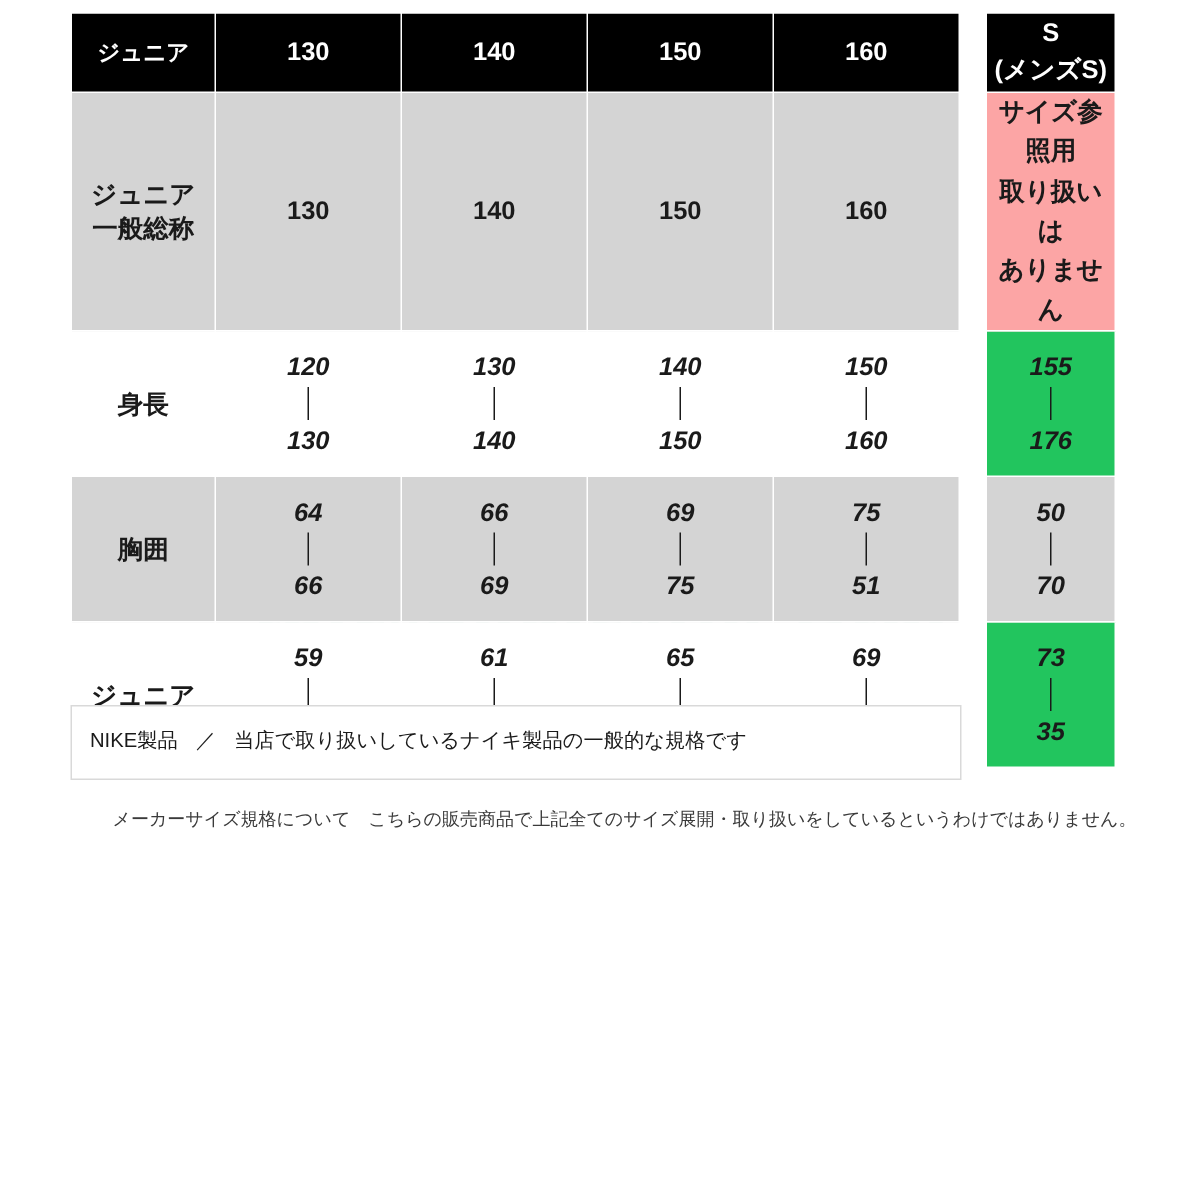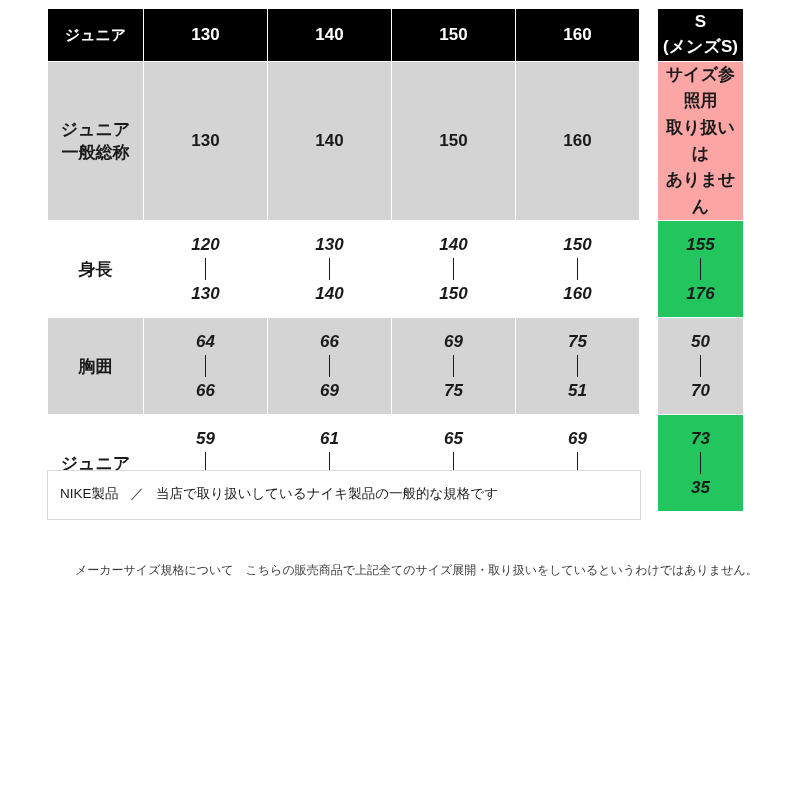--- a/index.html
+++ b/index.html
@@ -128,21 +128,20 @@
   }
   .footer-text .sep { padding: 0 12px; }
   .fine-print {
     position: absolute;
     left: 75px;
     top: 538px;
     font-size: 12px;
     color: #3a3a3a;
     white-space: nowrap;
     z-index: 3;
-    margin-top: 24px;
   }
 </style>
 </head>
 <body>
 
 <div id="page">
 
   <div class="watermark">talesupa.co.jp Ltd.</div>
 
   <div class="table-wrap">

